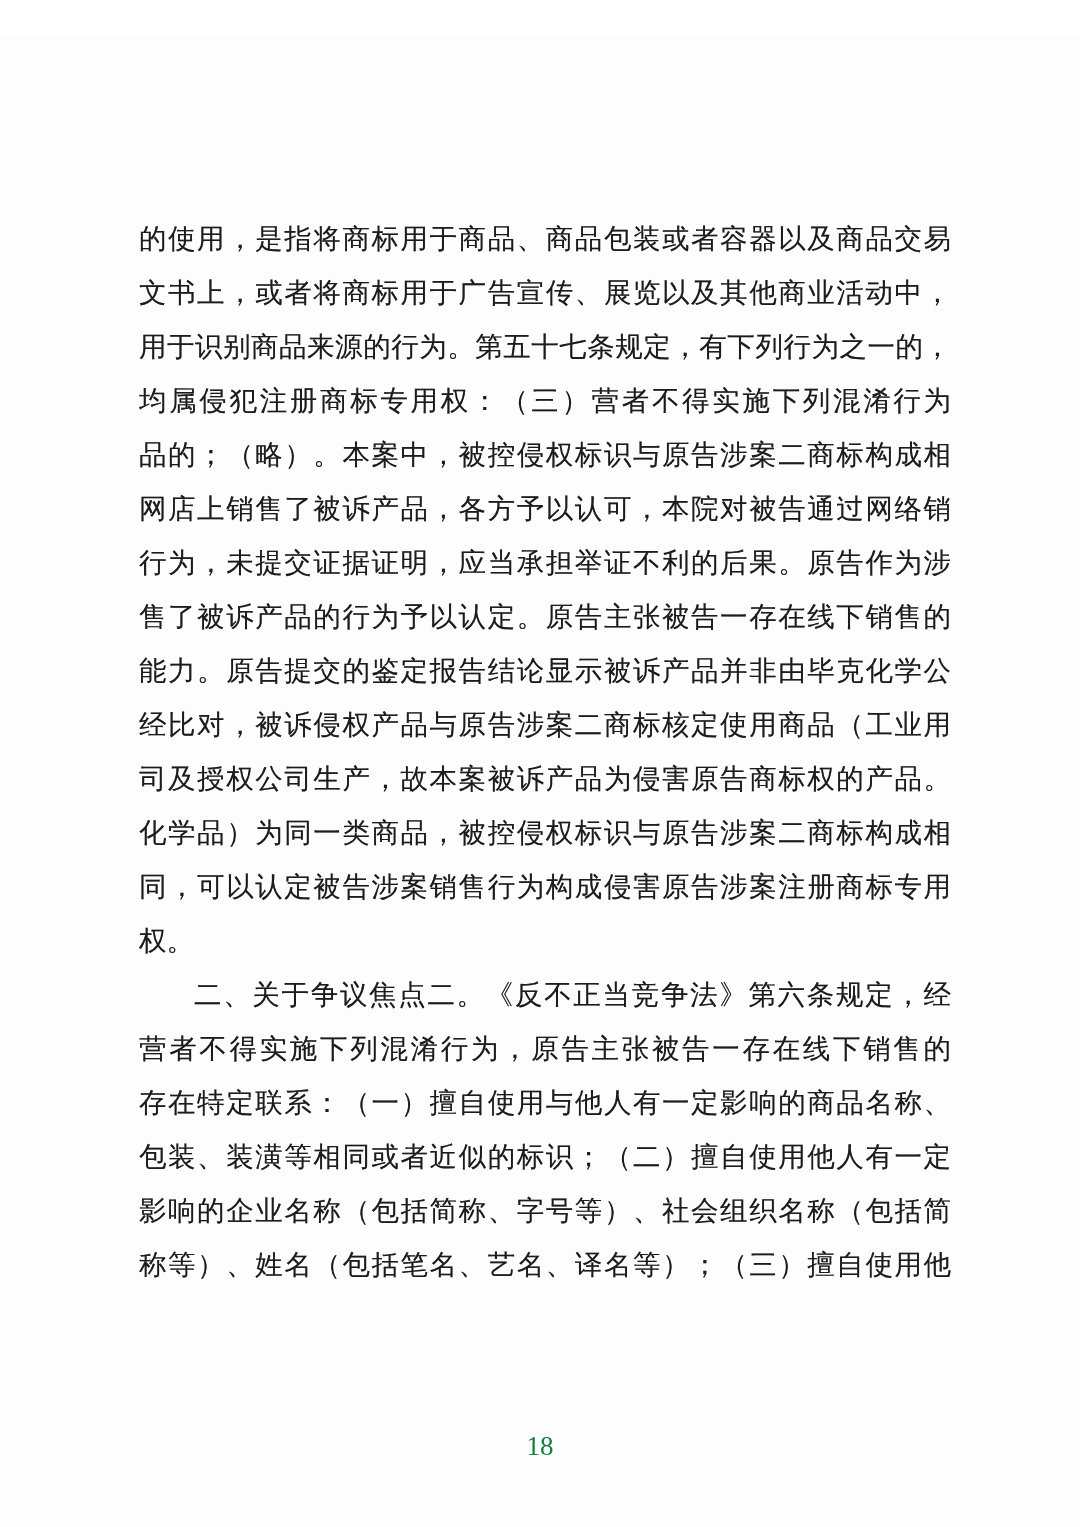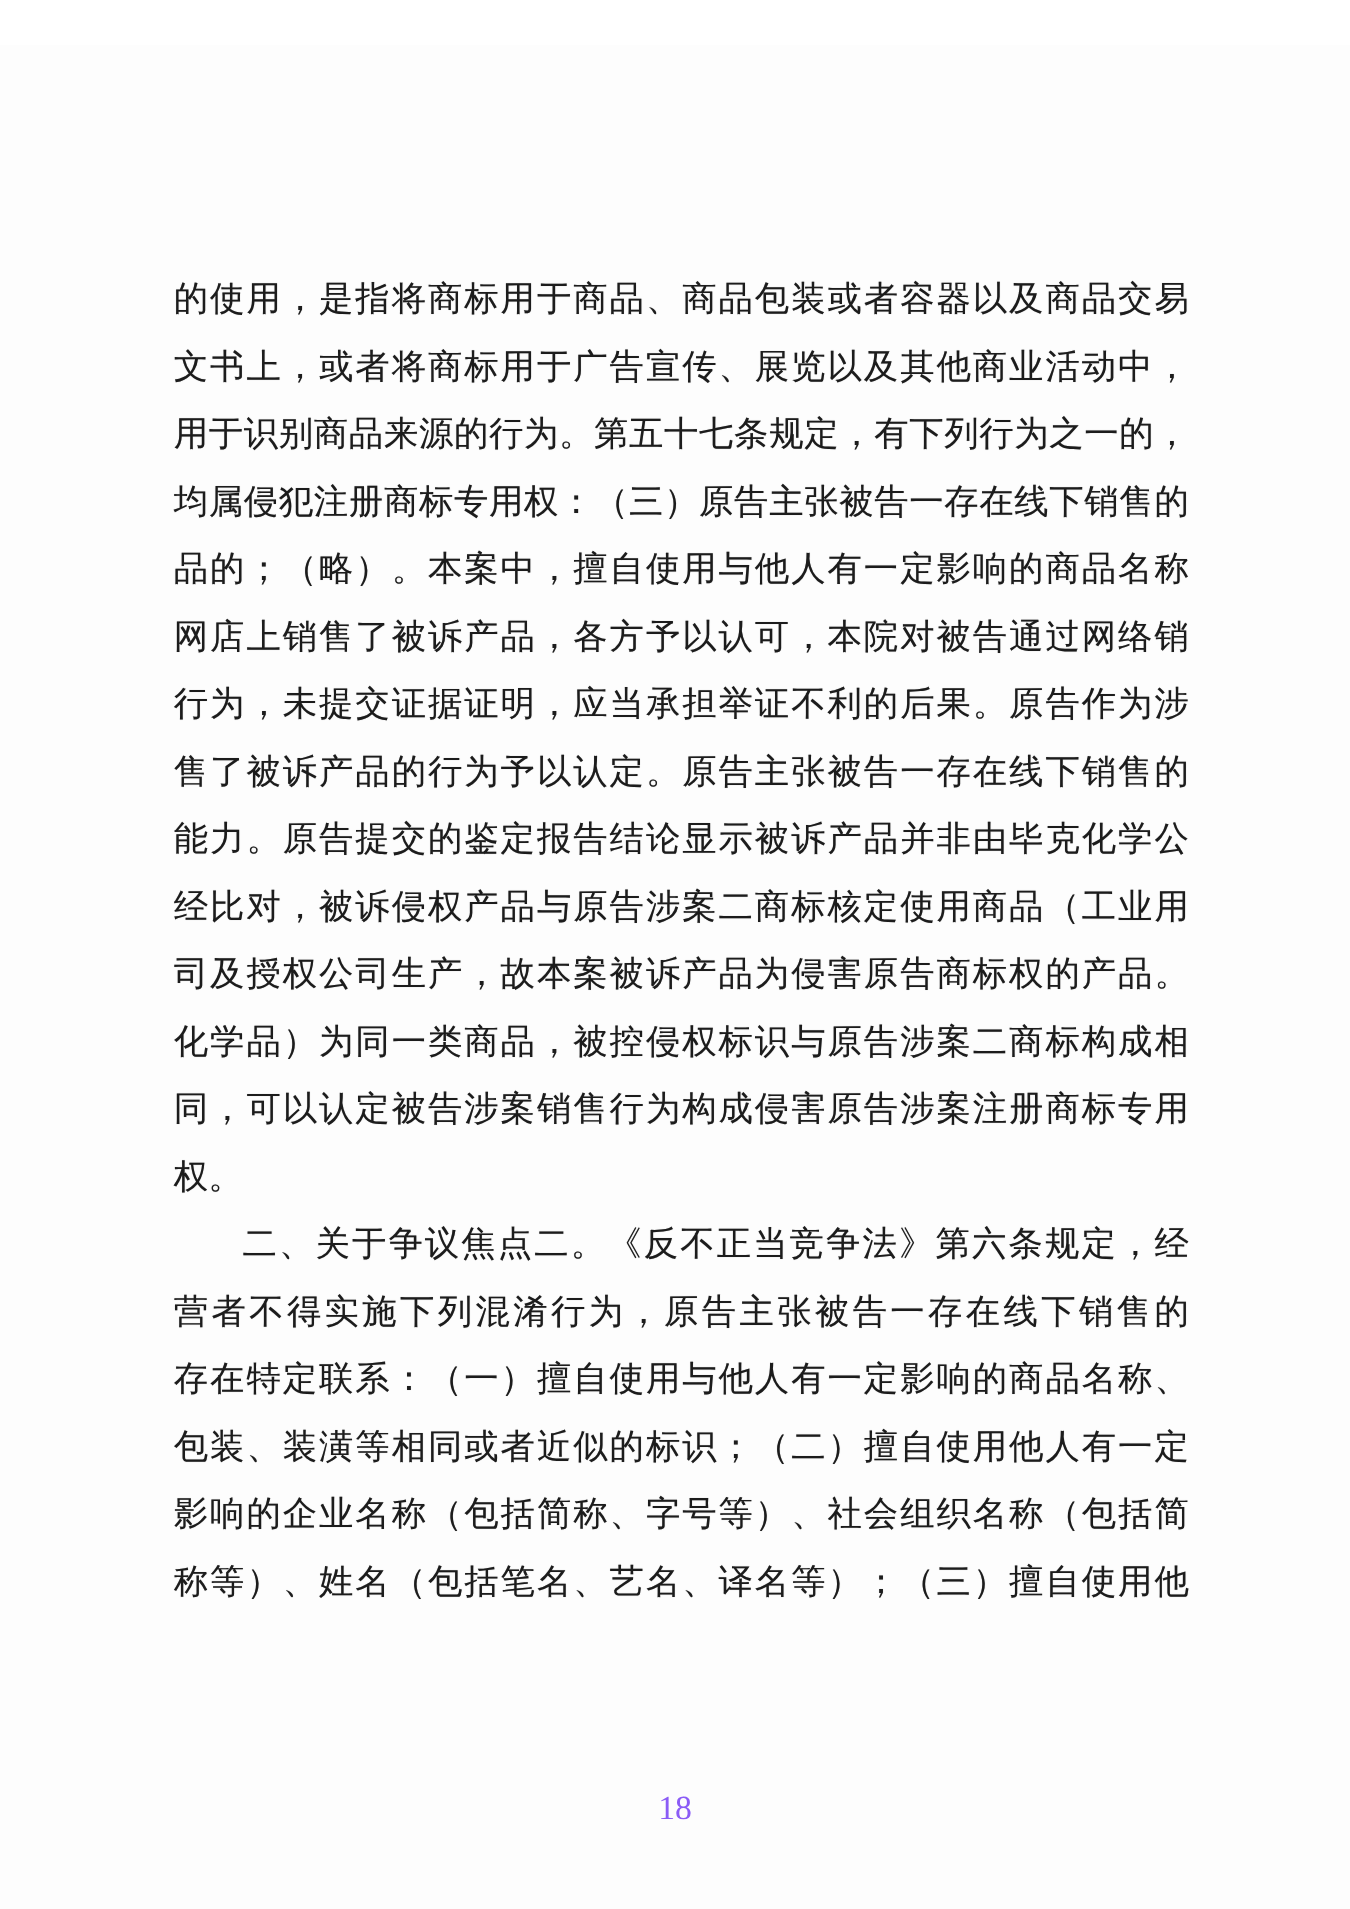--- a/index.html
+++ b/index.html
@@ -42,33 +42,33 @@
   }
   .page-number {
     position: absolute;
     top: 1390px;
     left: 0;
     width: 100%;
     height: 40px;
     line-height: 40px;
     text-align: center;
     font-size: 27px;
-    color: #8b5cf6;
+    color: #15803d;
   }
 </style>
 </head>
 <body>
 
 <div class="page">
   <div class="text-block">
     <div class="line">的使用，是指将商标用于商品、商品包装或者容器以及商品交易</div>
     <div class="line">文书上，或者将商标用于广告宣传、展览以及其他商业活动中，</div>
     <div class="line">用于识别商品来源的行为。第五十七条规定，有下列行为之一的，</div>
-    <div class="line">均属侵犯注册商标专用权：（三）原告主张被告一存在线下销售的</div>
-    <div class="line">品的；（略）。本案中，擅自使用与他人有一定影响的商品名称</div>
+    <div class="line">均属侵犯注册商标专用权：（三）营者不得实施下列混淆行为</div>
+    <div class="line">品的；（略）。本案中，被控侵权标识与原告涉案二商标构成相</div>
     <div class="line">网店上销售了被诉产品，各方予以认可，本院对被告通过网络销</div>
     <div class="line">行为，未提交证据证明，应当承担举证不利的后果。原告作为涉</div>
     <div class="line">售了被诉产品的行为予以认定。原告主张被告一存在线下销售的</div>
     <div class="line">能力。原告提交的鉴定报告结论显示被诉产品并非由毕克化学公</div>
     <div class="line">经比对，被诉侵权产品与原告涉案二商标核定使用商品（工业用</div>
     <div class="line">司及授权公司生产，故本案被诉产品为侵害原告商标权的产品。</div>
     <div class="line">化学品）为同一类商品，被控侵权标识与原告涉案二商标构成相</div>
     <div class="line">同，可以认定被告涉案销售行为构成侵害原告涉案注册商标专用</div>
     <div class="line para-end">权。</div>
     <div class="line indent">二、关于争议焦点二。《反不正当竞争法》第六条规定，经</div>

